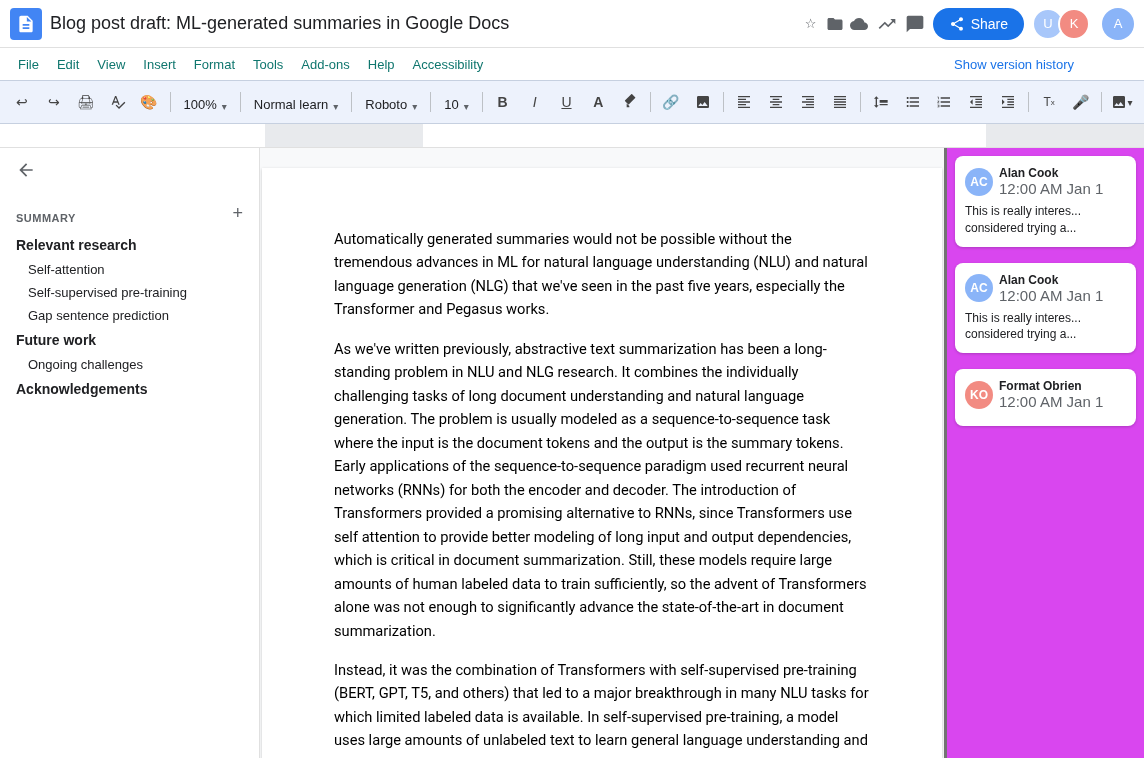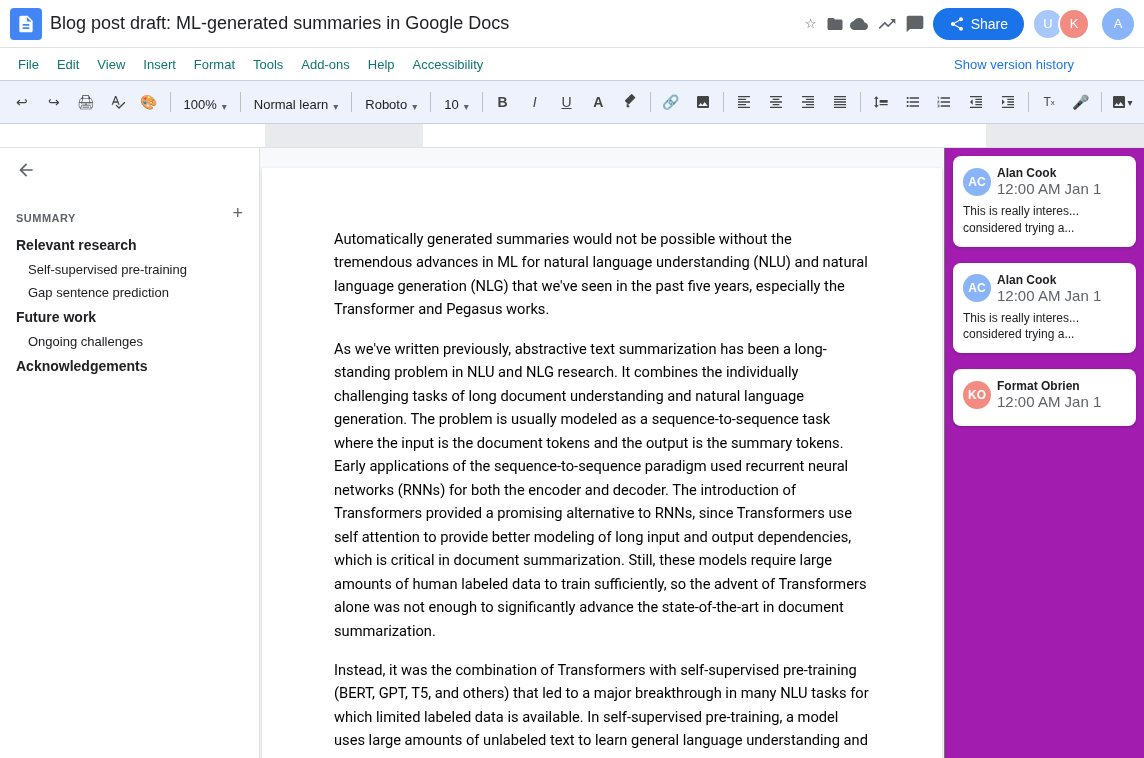--- a/index.html
+++ b/index.html
@@ -82,21 +82,21 @@
       flex: 1; overflow-y: auto; background: #f8f9fa; display: flex; justify-content: center; padding: 20px 0;
     }
     #doc-page {
       width: 680px; background: #fff; box-shadow: 0 1px 3px rgba(0,0,0,0.2); min-height: 600px; padding: 60px 72px;
       position: relative;
     }
     #doc-page p { font-size: 11pt; line-height: 1.6; color: #000; margin-bottom: 16px; font-family: 'Roboto', Arial, sans-serif; }
 
     
     #comments-panel {
-      width: 200px; background: #a21caf; border-left: 1px solid #737373; overflow-y: auto; padding: 8px; flex-shrink: 0;
+      width: 200px; background: #d946ef; border-left: 3px solid #737373; overflow-y: auto; padding: 8px; flex-shrink: 0;
     }
     .comment-card {
       background: #fff; border-radius: 8px; box-shadow: 0 1px 3px rgba(0,0,0,0.2); margin-bottom: 16px; padding: 10px; font-size: 12px;
     }
     .comment-header { display: flex; align-items: center; gap: 6px; margin-bottom: 6px; }
     .comment-avatar { width: 28px; height: 28px; border-radius: 50%; flex-shrink: 0; display: flex; align-items: center; justify-content: center; color: #fff; font-size: 12px; font-weight: 600; }
     .comment-author { font-weight: 600; font-size: 12px; }
     .comment-time { font-size: 15px; color: #5f6368; }
     .comment-text { font-size: 12px; color: #202124; line-height: 1.4; overflow: hidden; }
   </style>
@@ -278,20 +278,21 @@
       <svg viewBox="0 0 24 24" width="20" height="20" fill="#5f6368">
           <path d="M20 11H7.83l5.59-5.59L12 4l-8 8 8 8 1.41-1.41L7.83 13H20v-2z"></path>
         </svg>
     </div>
     <div id="summary-section">
       <span id="summary-label">SUMMARY</span>
       <button id="add-btn">+</button>
     </div>
 
     <div class="outline-heading">Relevant research</div>
+    <div class="outline-subheading">Self-attention</div>
     <div class="outline-subheading">Self-supervised pre-training</div>
     <div class="outline-subheading">Gap sentence prediction</div>
     <div class="outline-heading">Future work</div>
     <div class="outline-subheading">Ongoing challenges</div>
     <div class="outline-heading">Acknowledgements</div>
   </div>
 
   <div id="doc-area">
     <div id="doc-page">
       <p>Automatically generated summaries would not be possible without the tremendous advances in ML for natural language understanding (NLU) and natural language generation (NLG) that we've seen in the past five years, especially the Transformer and Pegasus works.</p>

